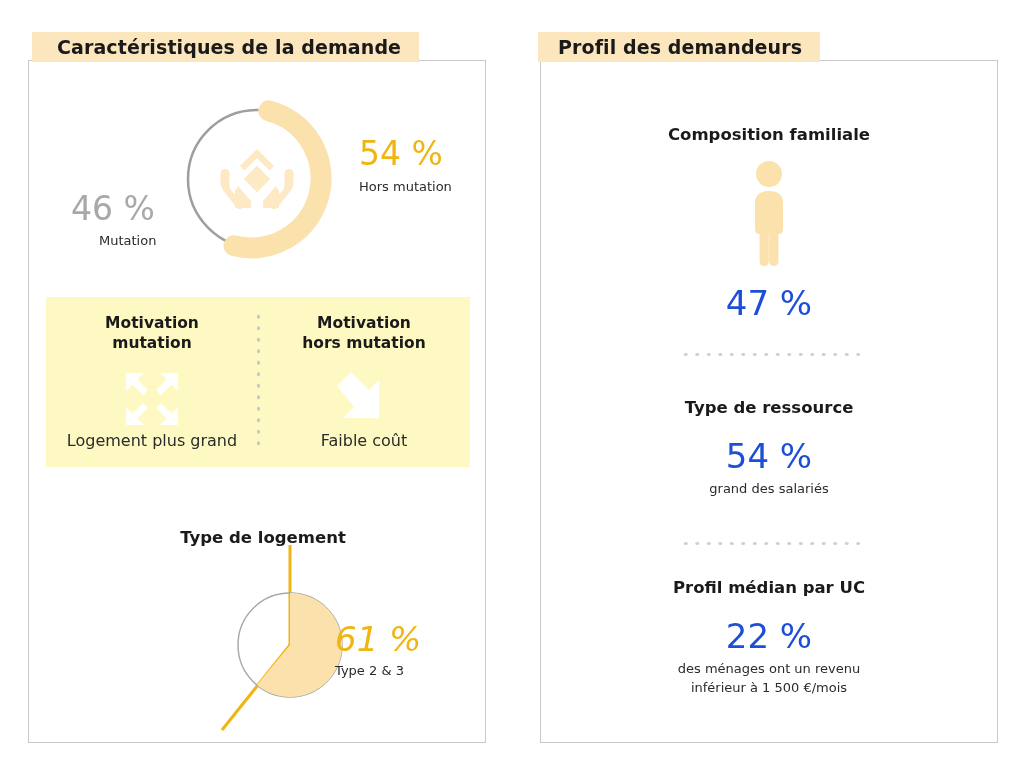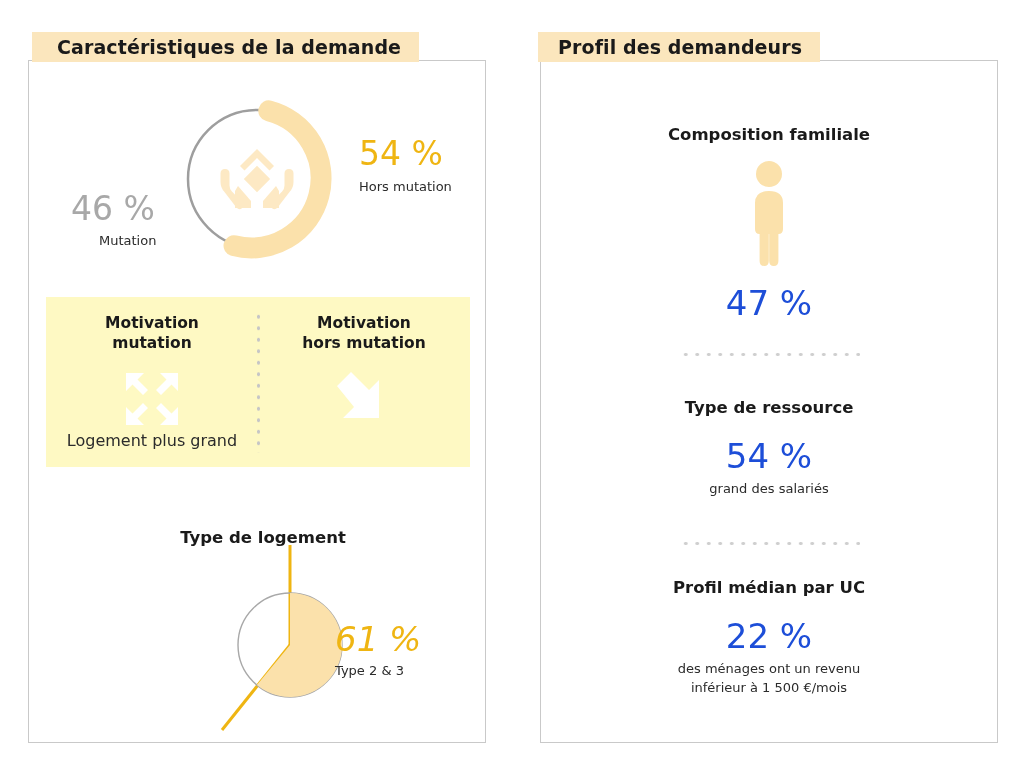--- a/index.html
+++ b/index.html
@@ -246,20 +246,21 @@
   </div>
 
   <div class="motiv-col">
     <div class="motiv-title">Motivation
 hors mutation</div>
     <div class="motiv-icon">
       <svg width="58" height="58" viewBox="0 0 58 58" fill="#ffffff">
         <path d="M 2 16 L 16 2 L 34 20 L 44 10 L 44 48 L 8 48 L 19 37 Z"></path>
       </svg>
     </div>
+    <div class="motiv-caption">Faible coût</div>
   </div>
 
   <div id="motiv-divider"></div>
 </div>
 
 <div id="pie-block">
   <div id="pie-title">Type de logement</div>
   <svg id="pie-svg" width="230" height="200" viewBox="0 0 230 200">
 
     <line x1="115" y1="105" x2="115" y2="5" stroke="#efb512" stroke-width="3"></line>

